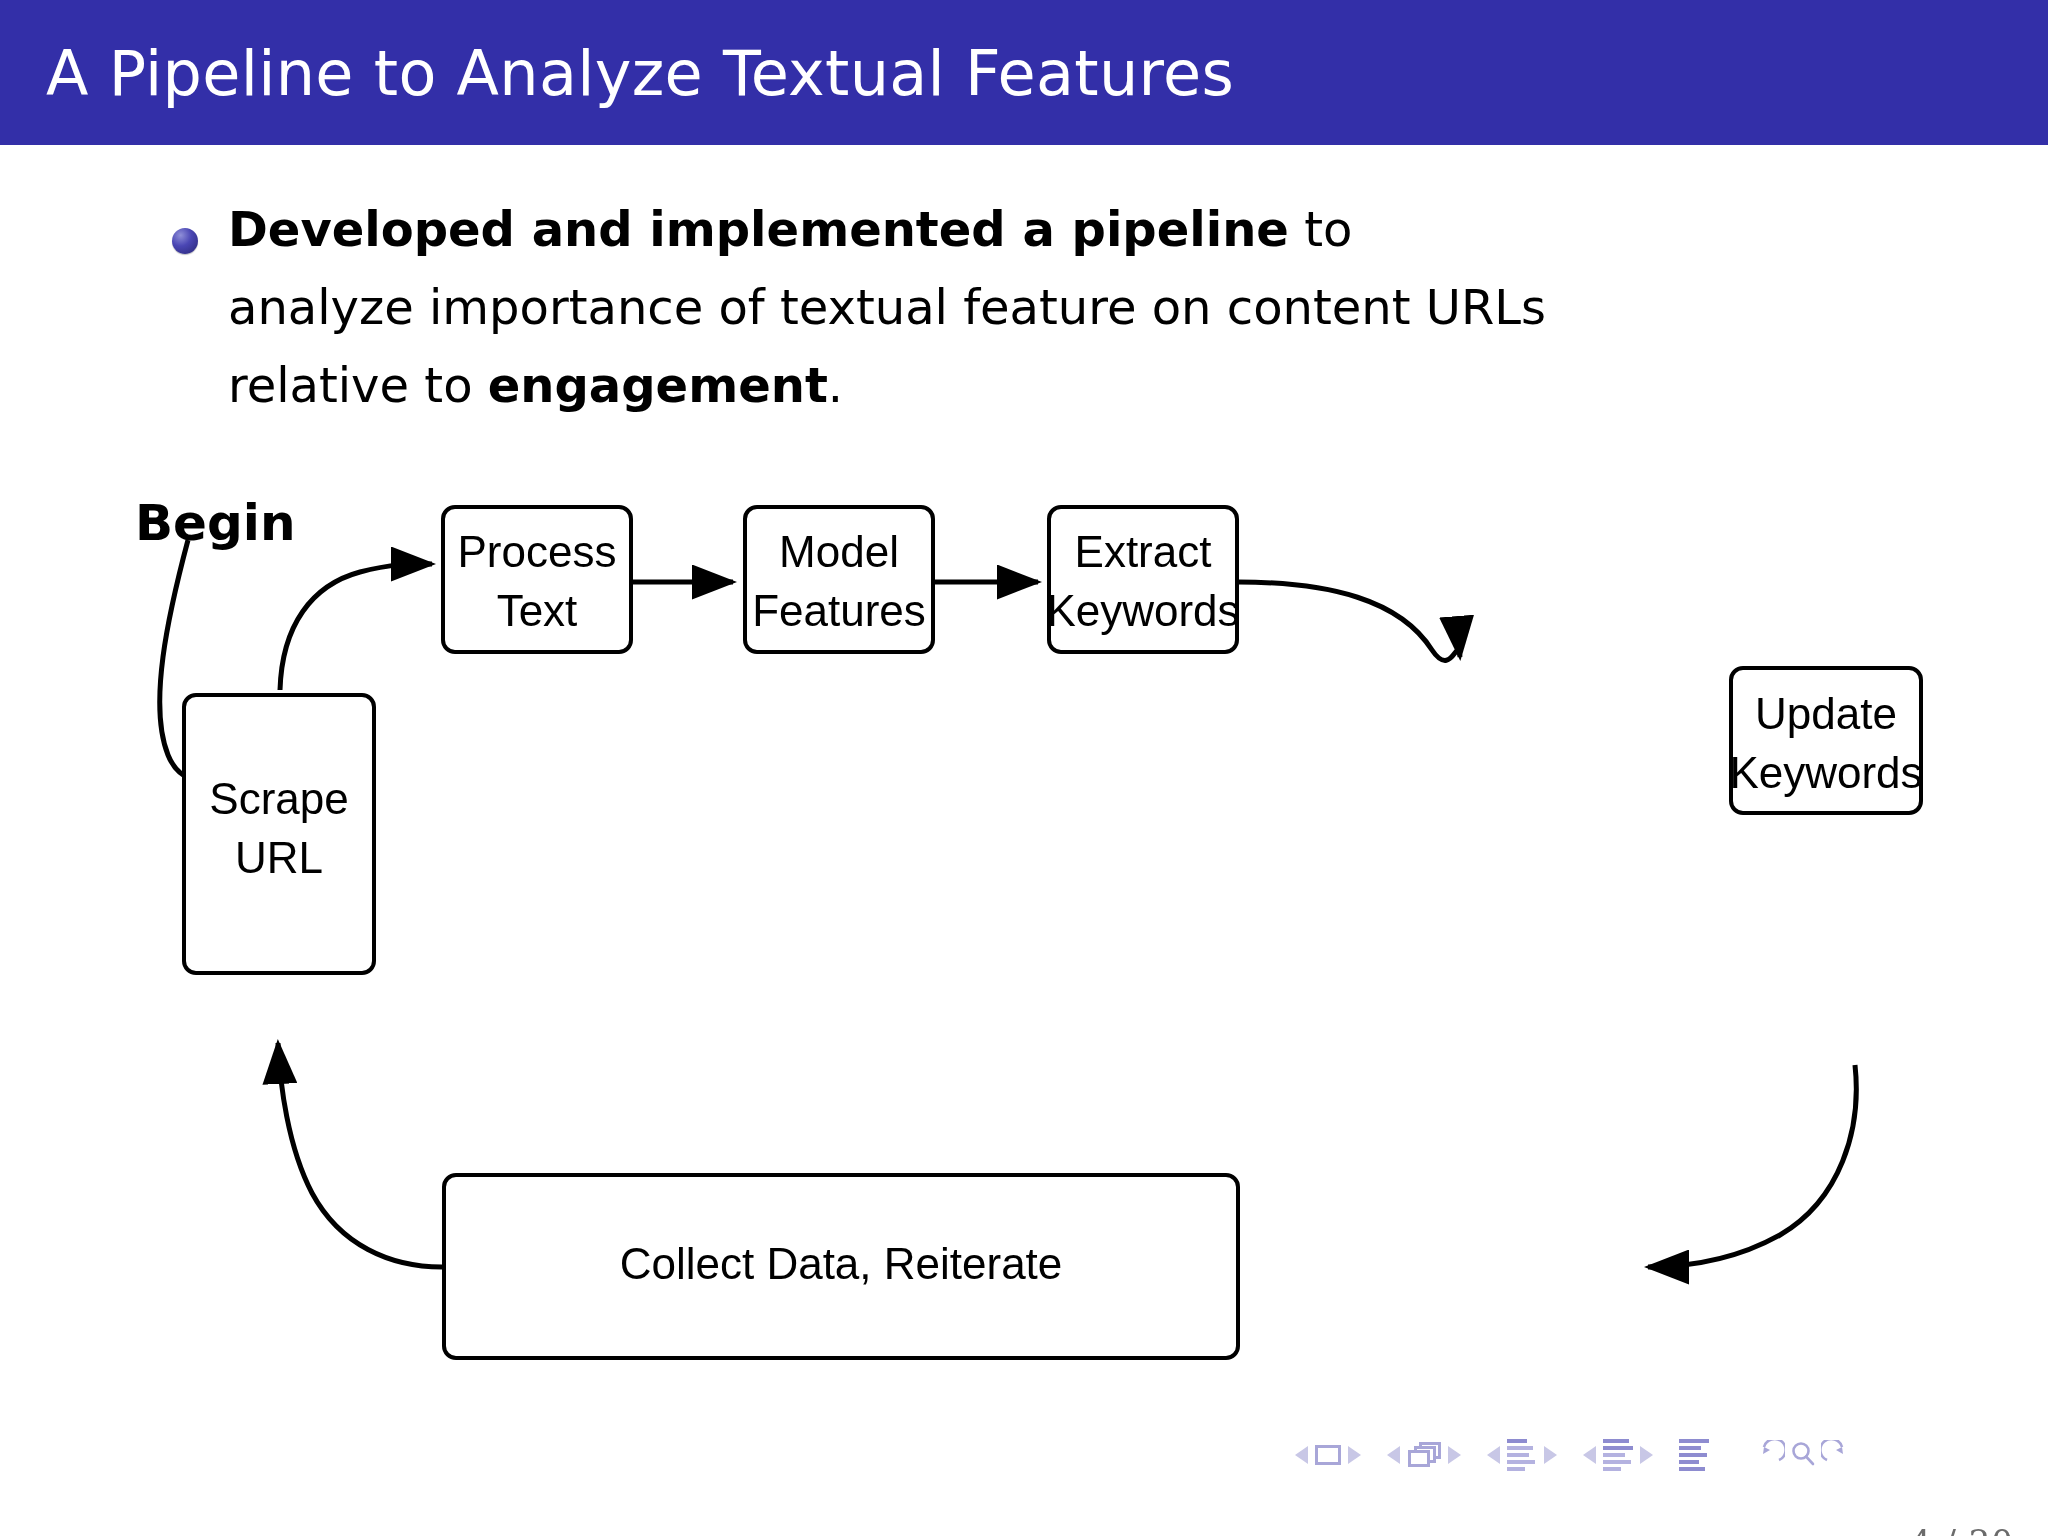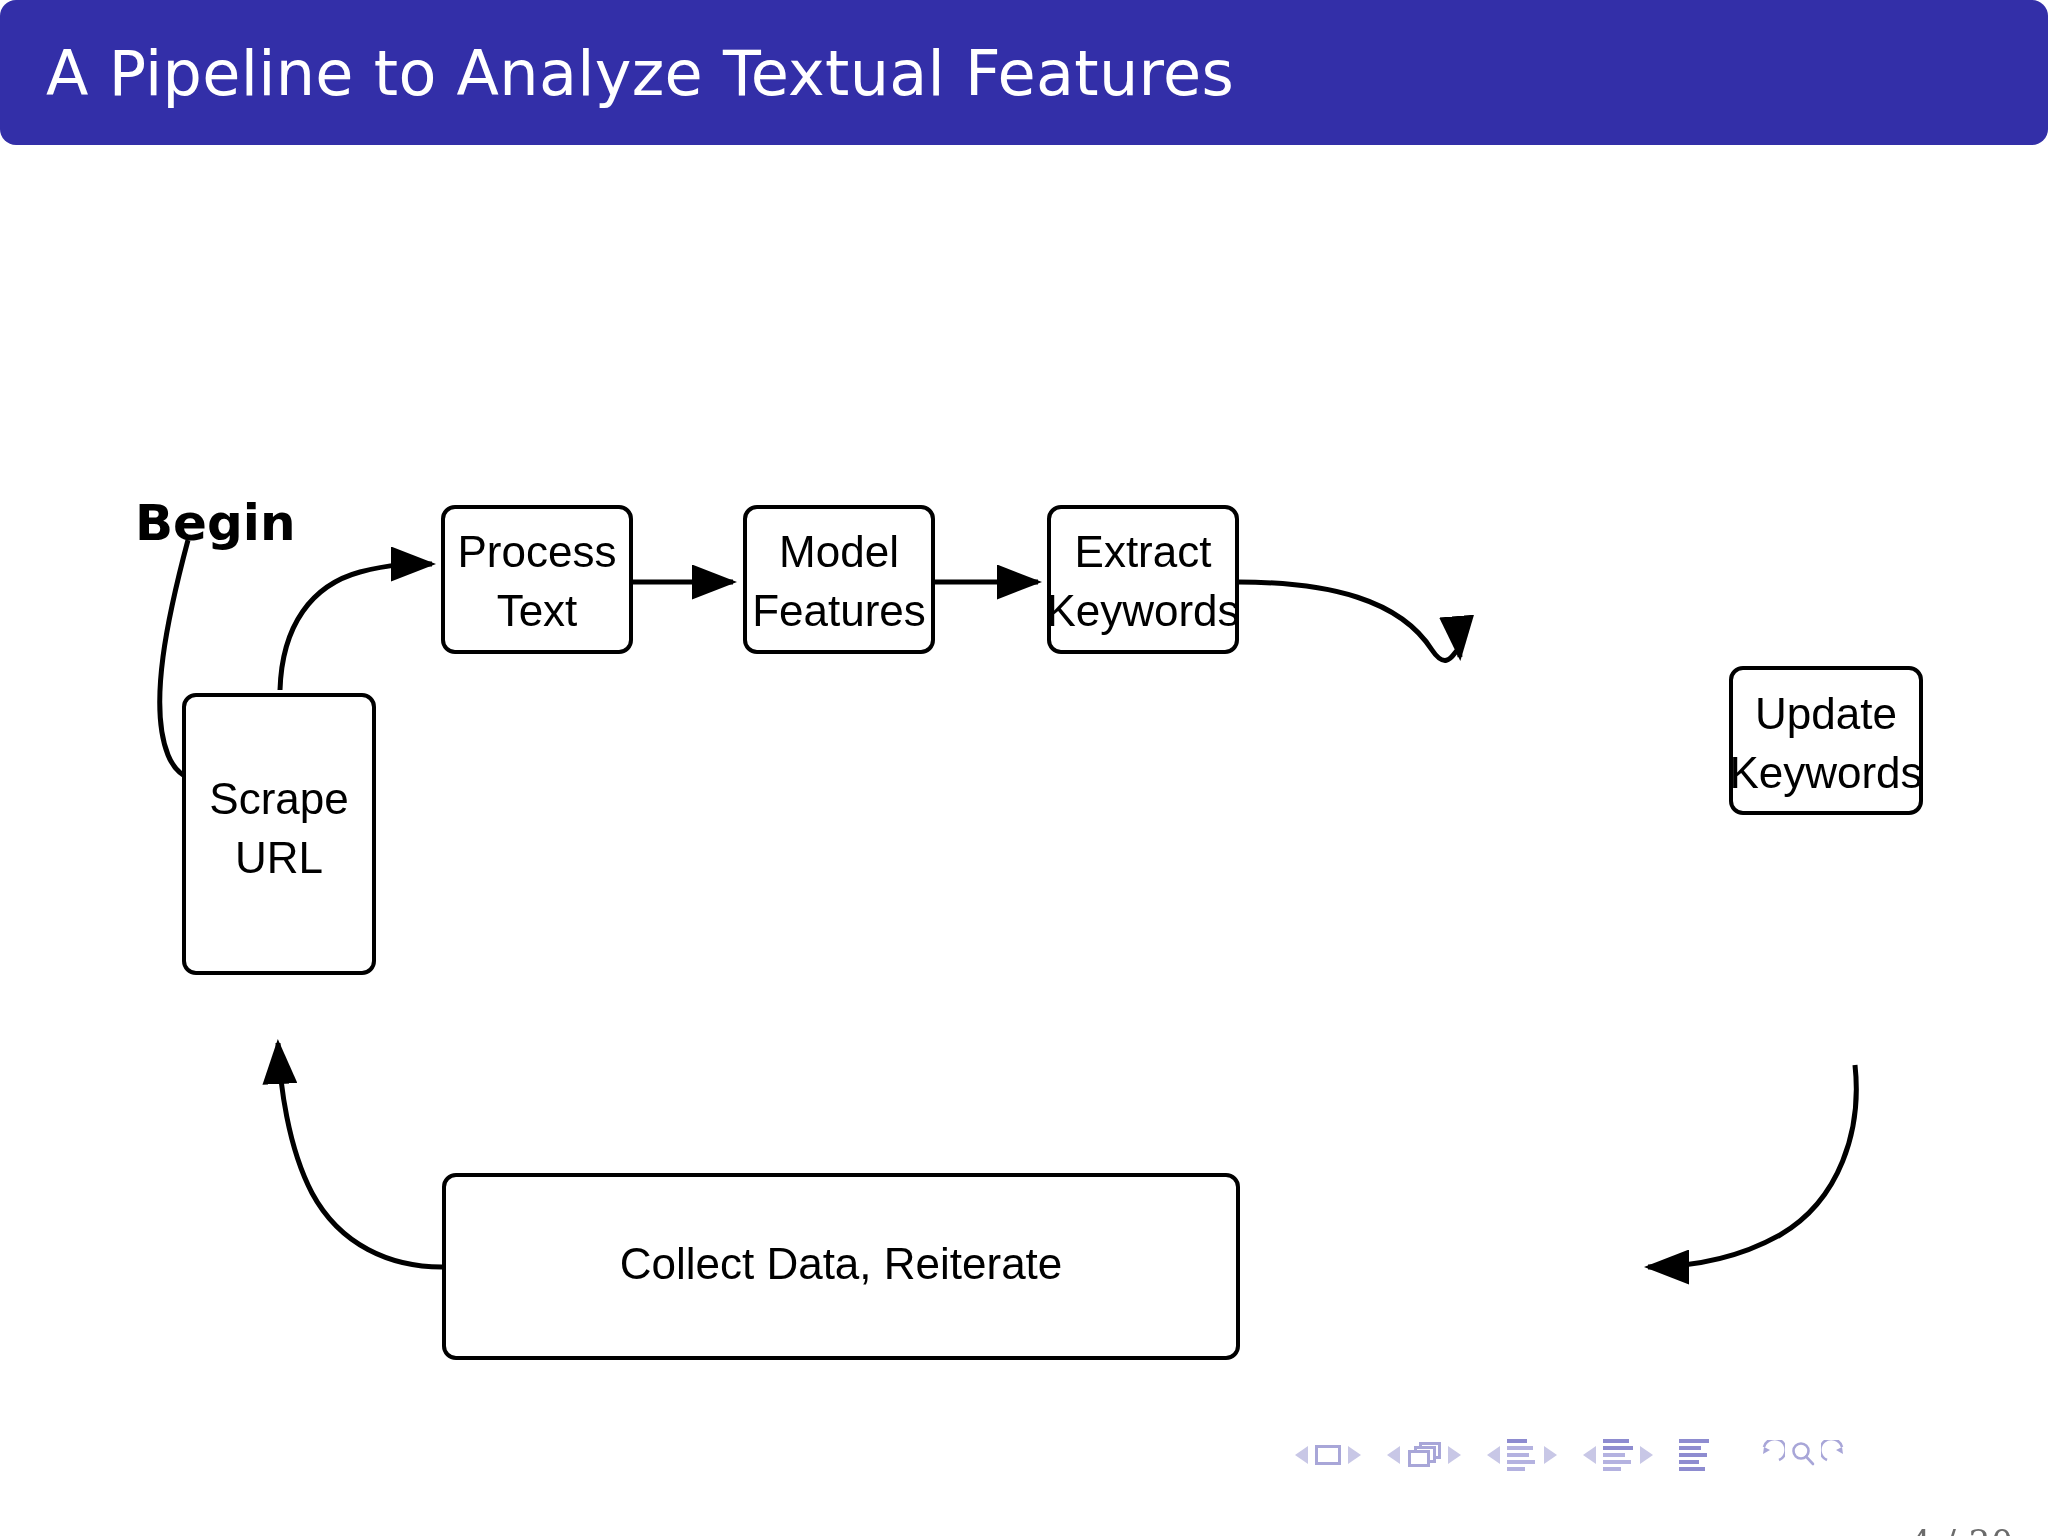--- a/index.html
+++ b/index.html
@@ -17,21 +17,20 @@
   }
 
   
   #title-bar {
     position: absolute;
     left: 0; top: 0;
     width: 2048px;
     height: 145px;
     background: #332FA8;
     box-sizing: border-box;
-    border-radius: 16px;
   }
   #title-text {
     position: absolute;
     left: 46px;
     top: 50%;
     transform: translateY(-50%);
     color: #ffffff;
     font-size: 62px;
     font-weight: 400;
     letter-spacing: 0.3px;
@@ -201,20 +200,26 @@
 </style>
 </head>
 <body>
 
 <div id="title-bar" style="background: rgb(51, 47, 168);">
   <div id="title-text">A Pipeline to Analyze Textual Features</div>
 </div>
 
 <div id="slide-body">
 
+  <div id="bullet-block">
+    <span id="bullet-marker"></span>
+    <div id="bullet-text">
+      <span class="b">Developed and implemented a pipeline</span><span> to analyze importance of textual feature on content URLs relative to </span><span class="b">engagement</span><span>.</span>
+    </div>
+  </div>
 
   <div id="diagram">
     <svg width="2048" height="1391" viewBox="0 0 2048 1391" xmlns="http://www.w3.org/2000/svg">
       <defs>
         <marker id="arrowhead" markerWidth="9" markerHeight="7" refX="8.2" refY="3.5" orient="auto" markerUnits="strokeWidth">
           <path d="M0,0 L9,3.5 L0,7 Z" fill="#000000"></path>
         </marker>
       </defs>
 
       <path class="edge" d="M 188,395 C 168,470 148,560 168,610 C 180,640 205,638 228,638" marker-end="url(#arrowhead)"></path>

